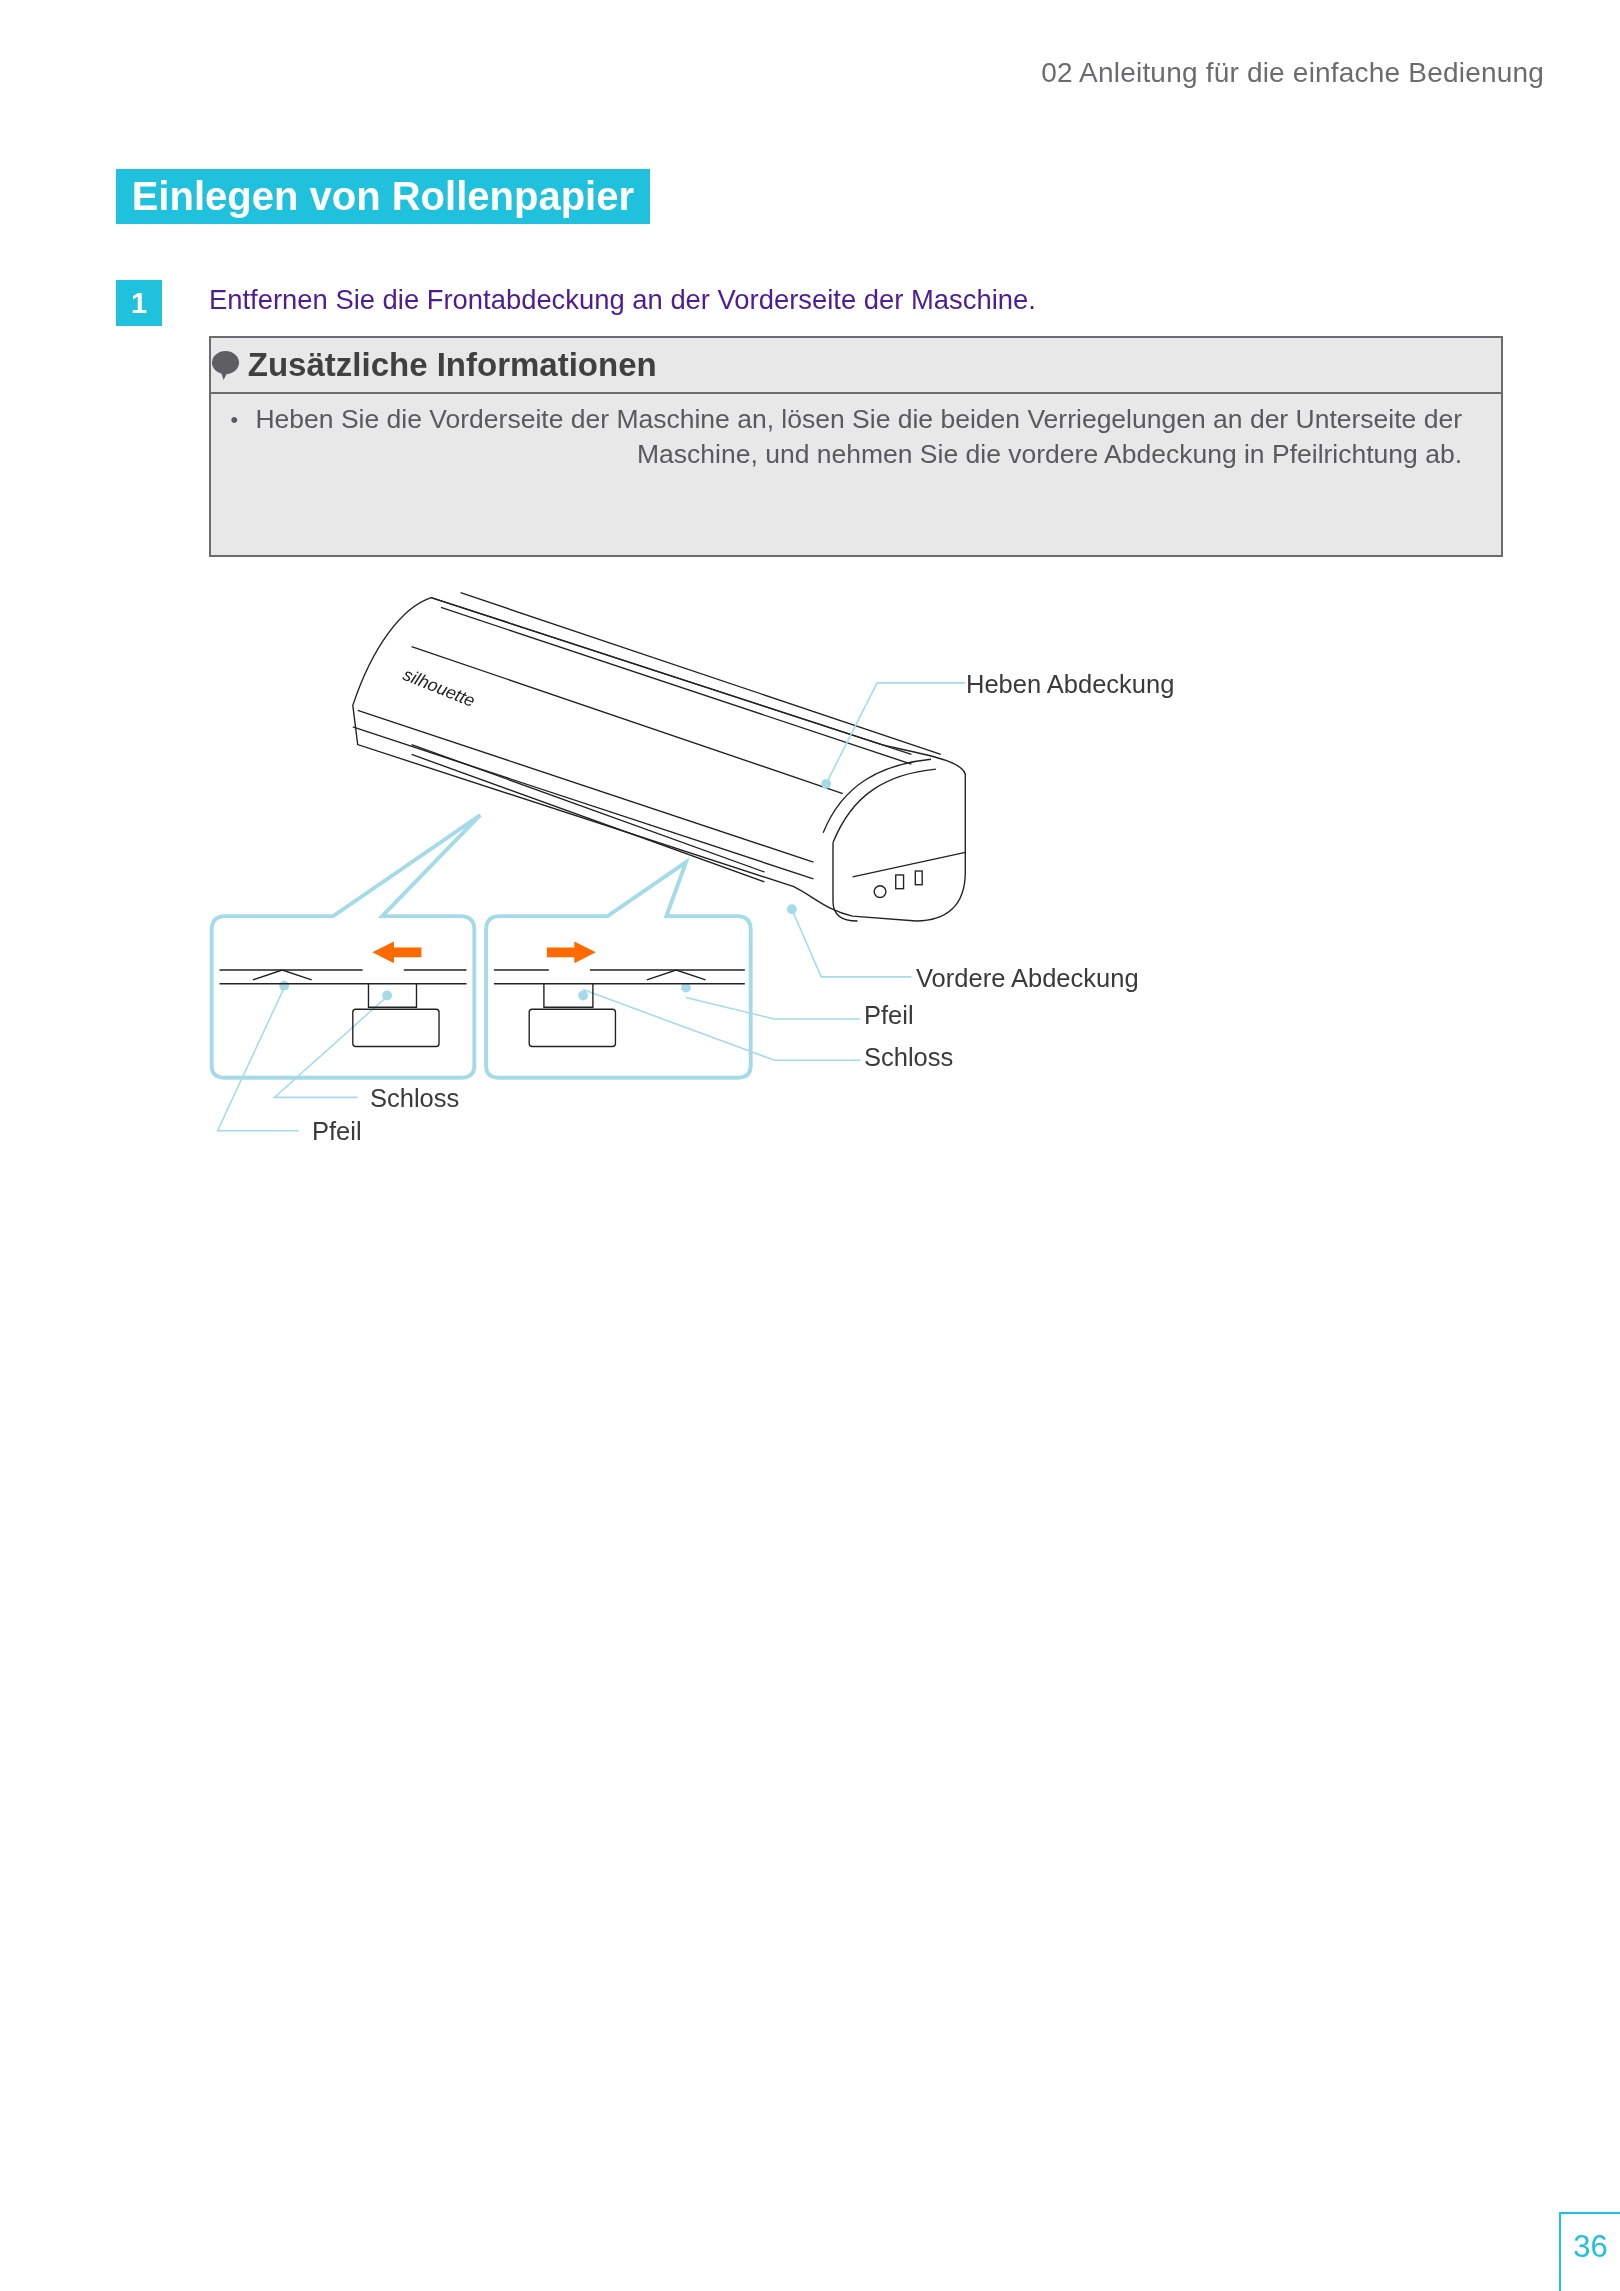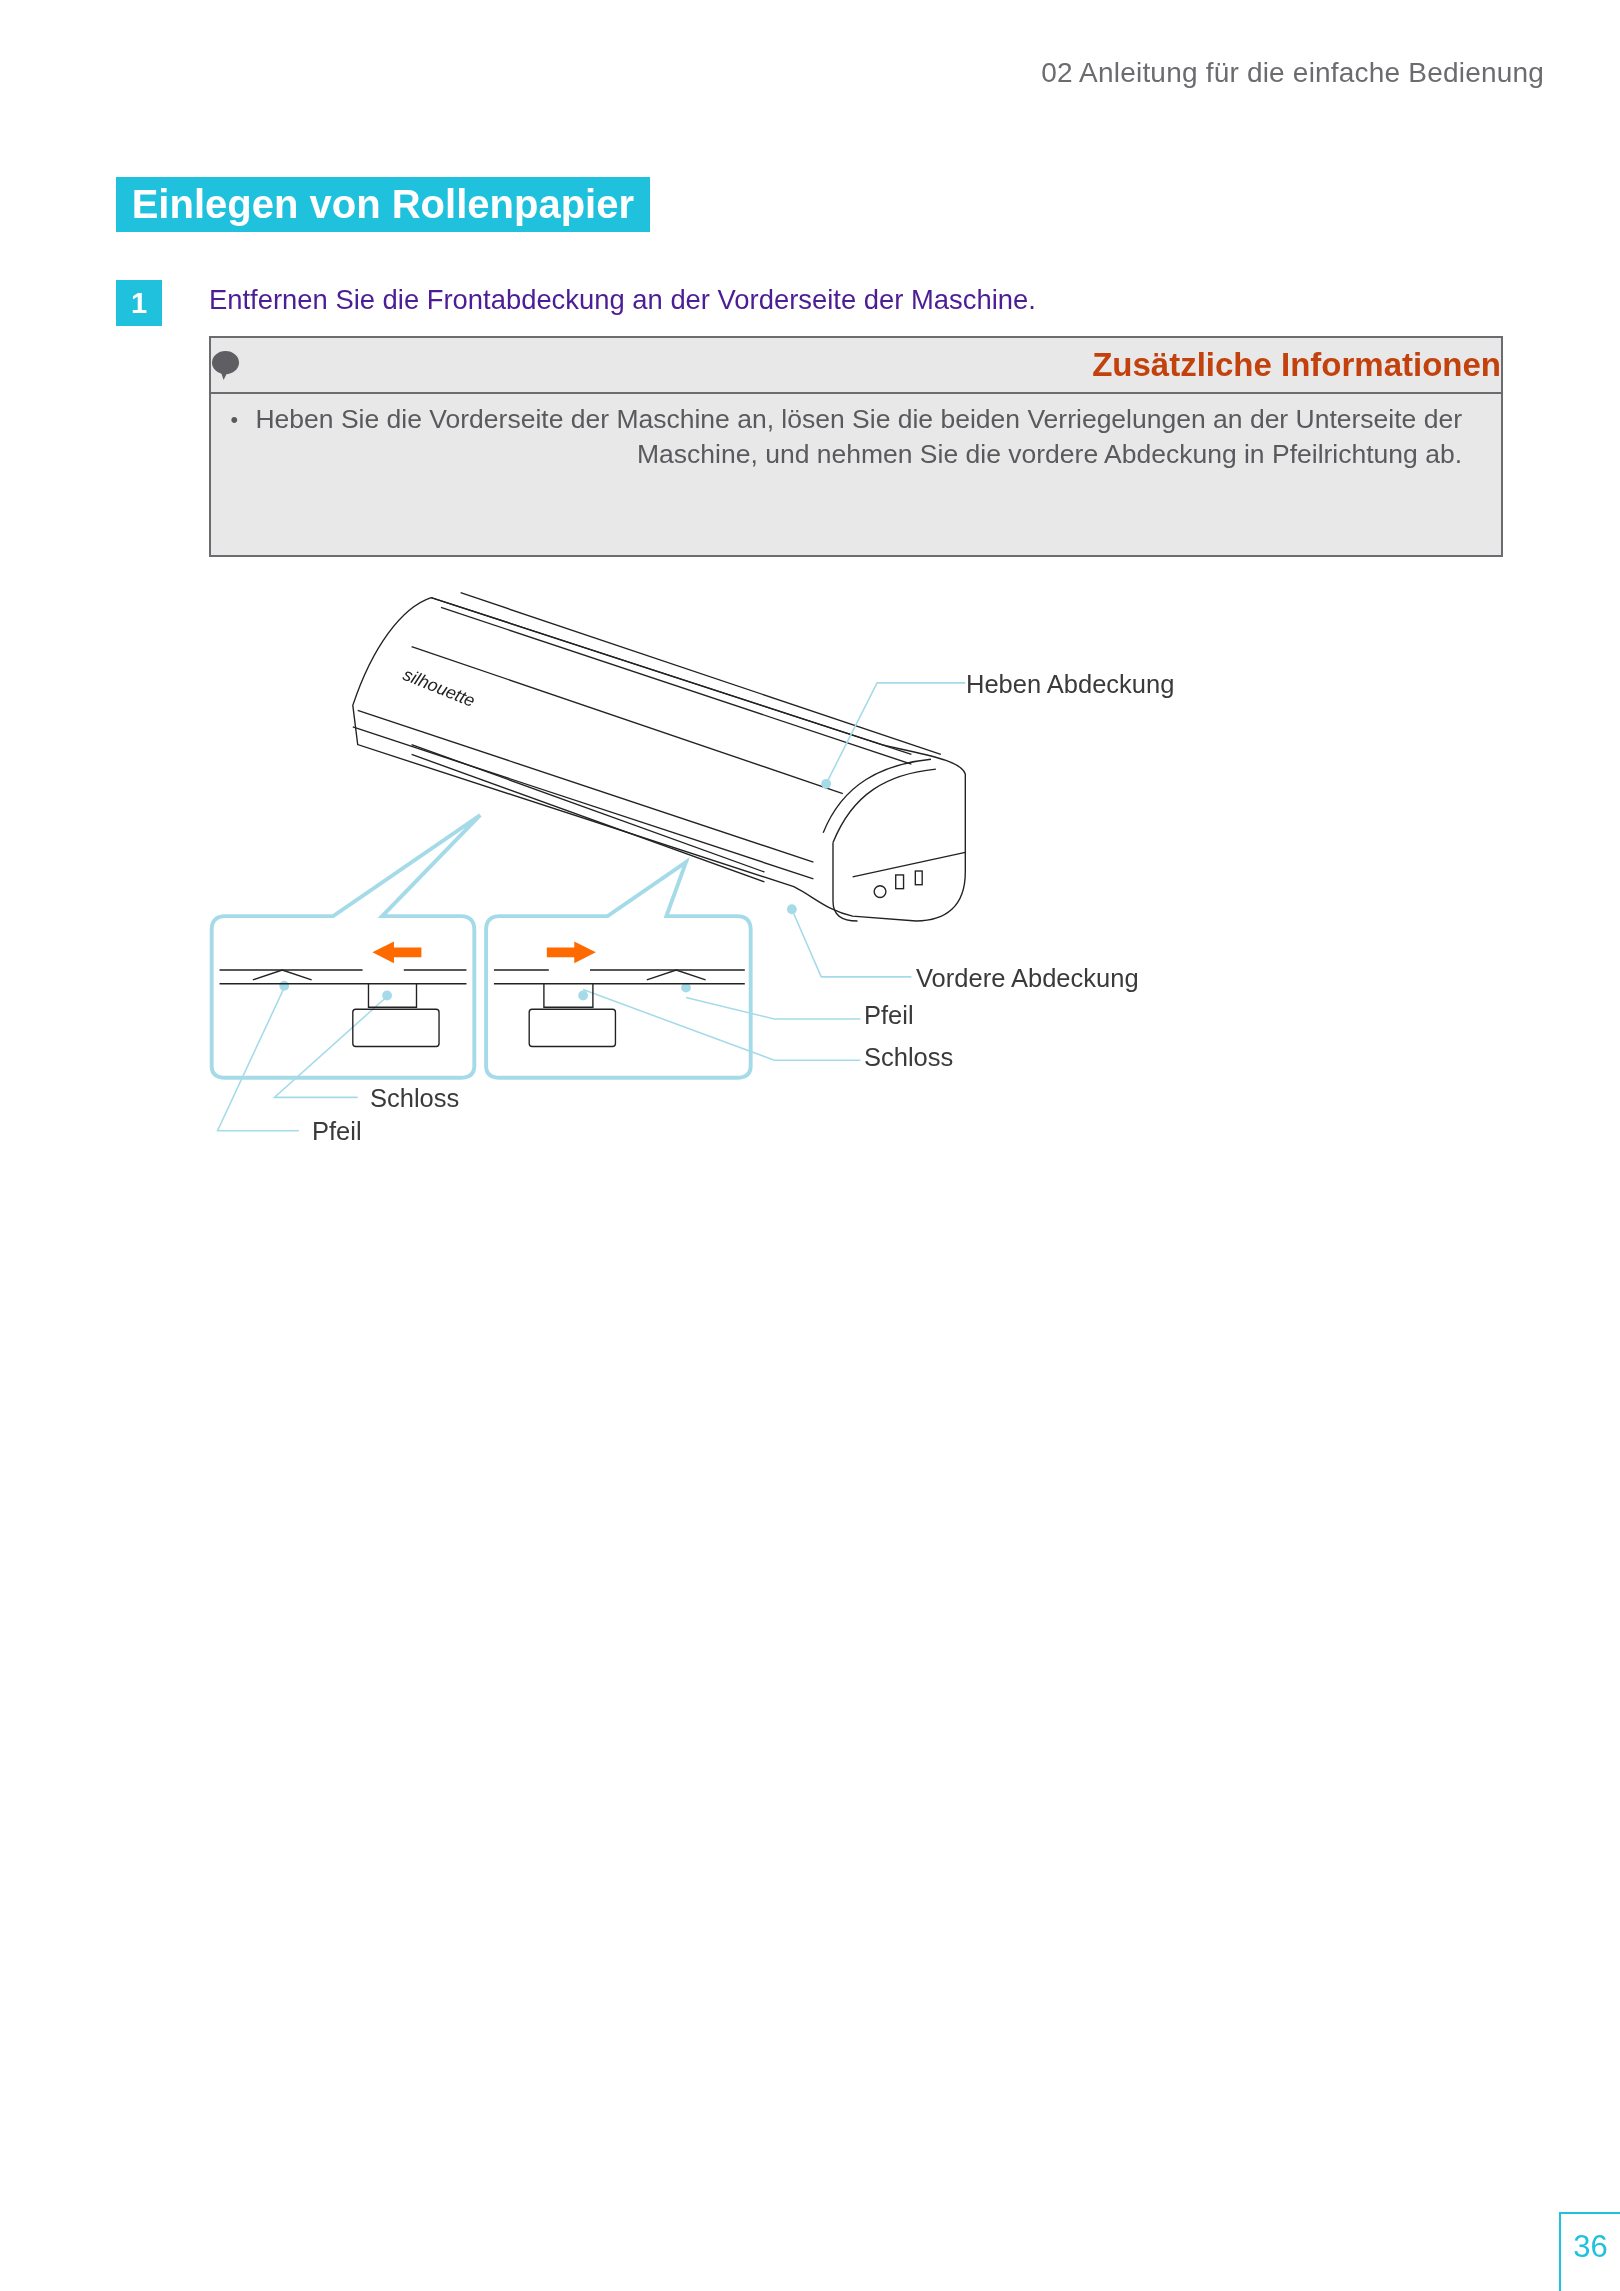--- a/index.html
+++ b/index.html
@@ -1,27 +1,27 @@
 <!DOCTYPE html>
 <html><head>
 <meta charset="utf-8">
 <style>
   html, body { margin:0; padding:0; background:#ffffff; }
   body { width:1620px; height:2292px; position:relative; overflow:hidden;
          font-family:"Liberation Sans", sans-serif; color:#3a3a3c; }
   .running-header { position:absolute; top:57px; right:76px; font-size:28px; color:#6b6b70; letter-spacing:0.2px;text-align:center; }
-  .section-title { position:absolute; left:116px; top:177px; height:55px; padding:0 15.7px 0 15.7px;
+  .section-title { position:absolute; left:116px; top:169px; height:55px; padding:0 15.7px 0 15.7px;
                    background:#1fc1dd; color:#fff; font-size:40px; font-weight:bold; line-height:55px; }
   .step-badge { position:absolute; left:116px; top:280px; width:46px; height:46px; background:#1fc1dd;
                 color:#fff; font-size:29px; font-weight:bold; text-align:center; line-height:46px; }
   .step-text { position:absolute; left:209px; top:284px; font-size:27.4px; color:#4c1d95; }
   .info-box { position:absolute; left:209px; top:336px; width:1294px; height:221px;
               background:#e8e8e8; border:2.9px solid #6b6b70; box-sizing:border-box; }
-  .info-head { height:54px; border-bottom:2.9px solid #6b6b70; display:flex; align-items:center; justify-content:space-between;
-               font-size:33px; font-weight:bold; color:#c2410c; }
+  .info-head { height:54px; border-bottom:2.9px solid #6b6b70; display:flex; align-items:center; justify-content:flex-start;
+               font-size:33px; font-weight:bold; color:#404040; }
   .info-head svg { margin-right:7.8px; }
   .info-list { list-style:none; margin:0; padding:7.8px 39px 0 19.6px; font-size:26.5px; line-height:35px; color:#5a5a5e;text-align:right; }
   .info-list li { position:relative; padding-left:19.6px; margin-bottom:3.9px; }
   .info-list li::before { content:"•"; position:absolute; left:0; top:0; font-size:21.6px; }
   .figure { position:absolute; left:0; top:578px; width:1274px; height:588px; }
   .label { position:absolute; font-size:25.5px; color:#3a3a3c; }
   .page-num { position:absolute; right:0; bottom:0; width:61px; height:80px; border-left:2.9px solid #1fc1dd; border-top:2.9px solid #1fc1dd;
               font-size:31px; color:#1fc1dd; text-align:center; line-height:65px; box-sizing:border-box; }
 </style>
 </head>

